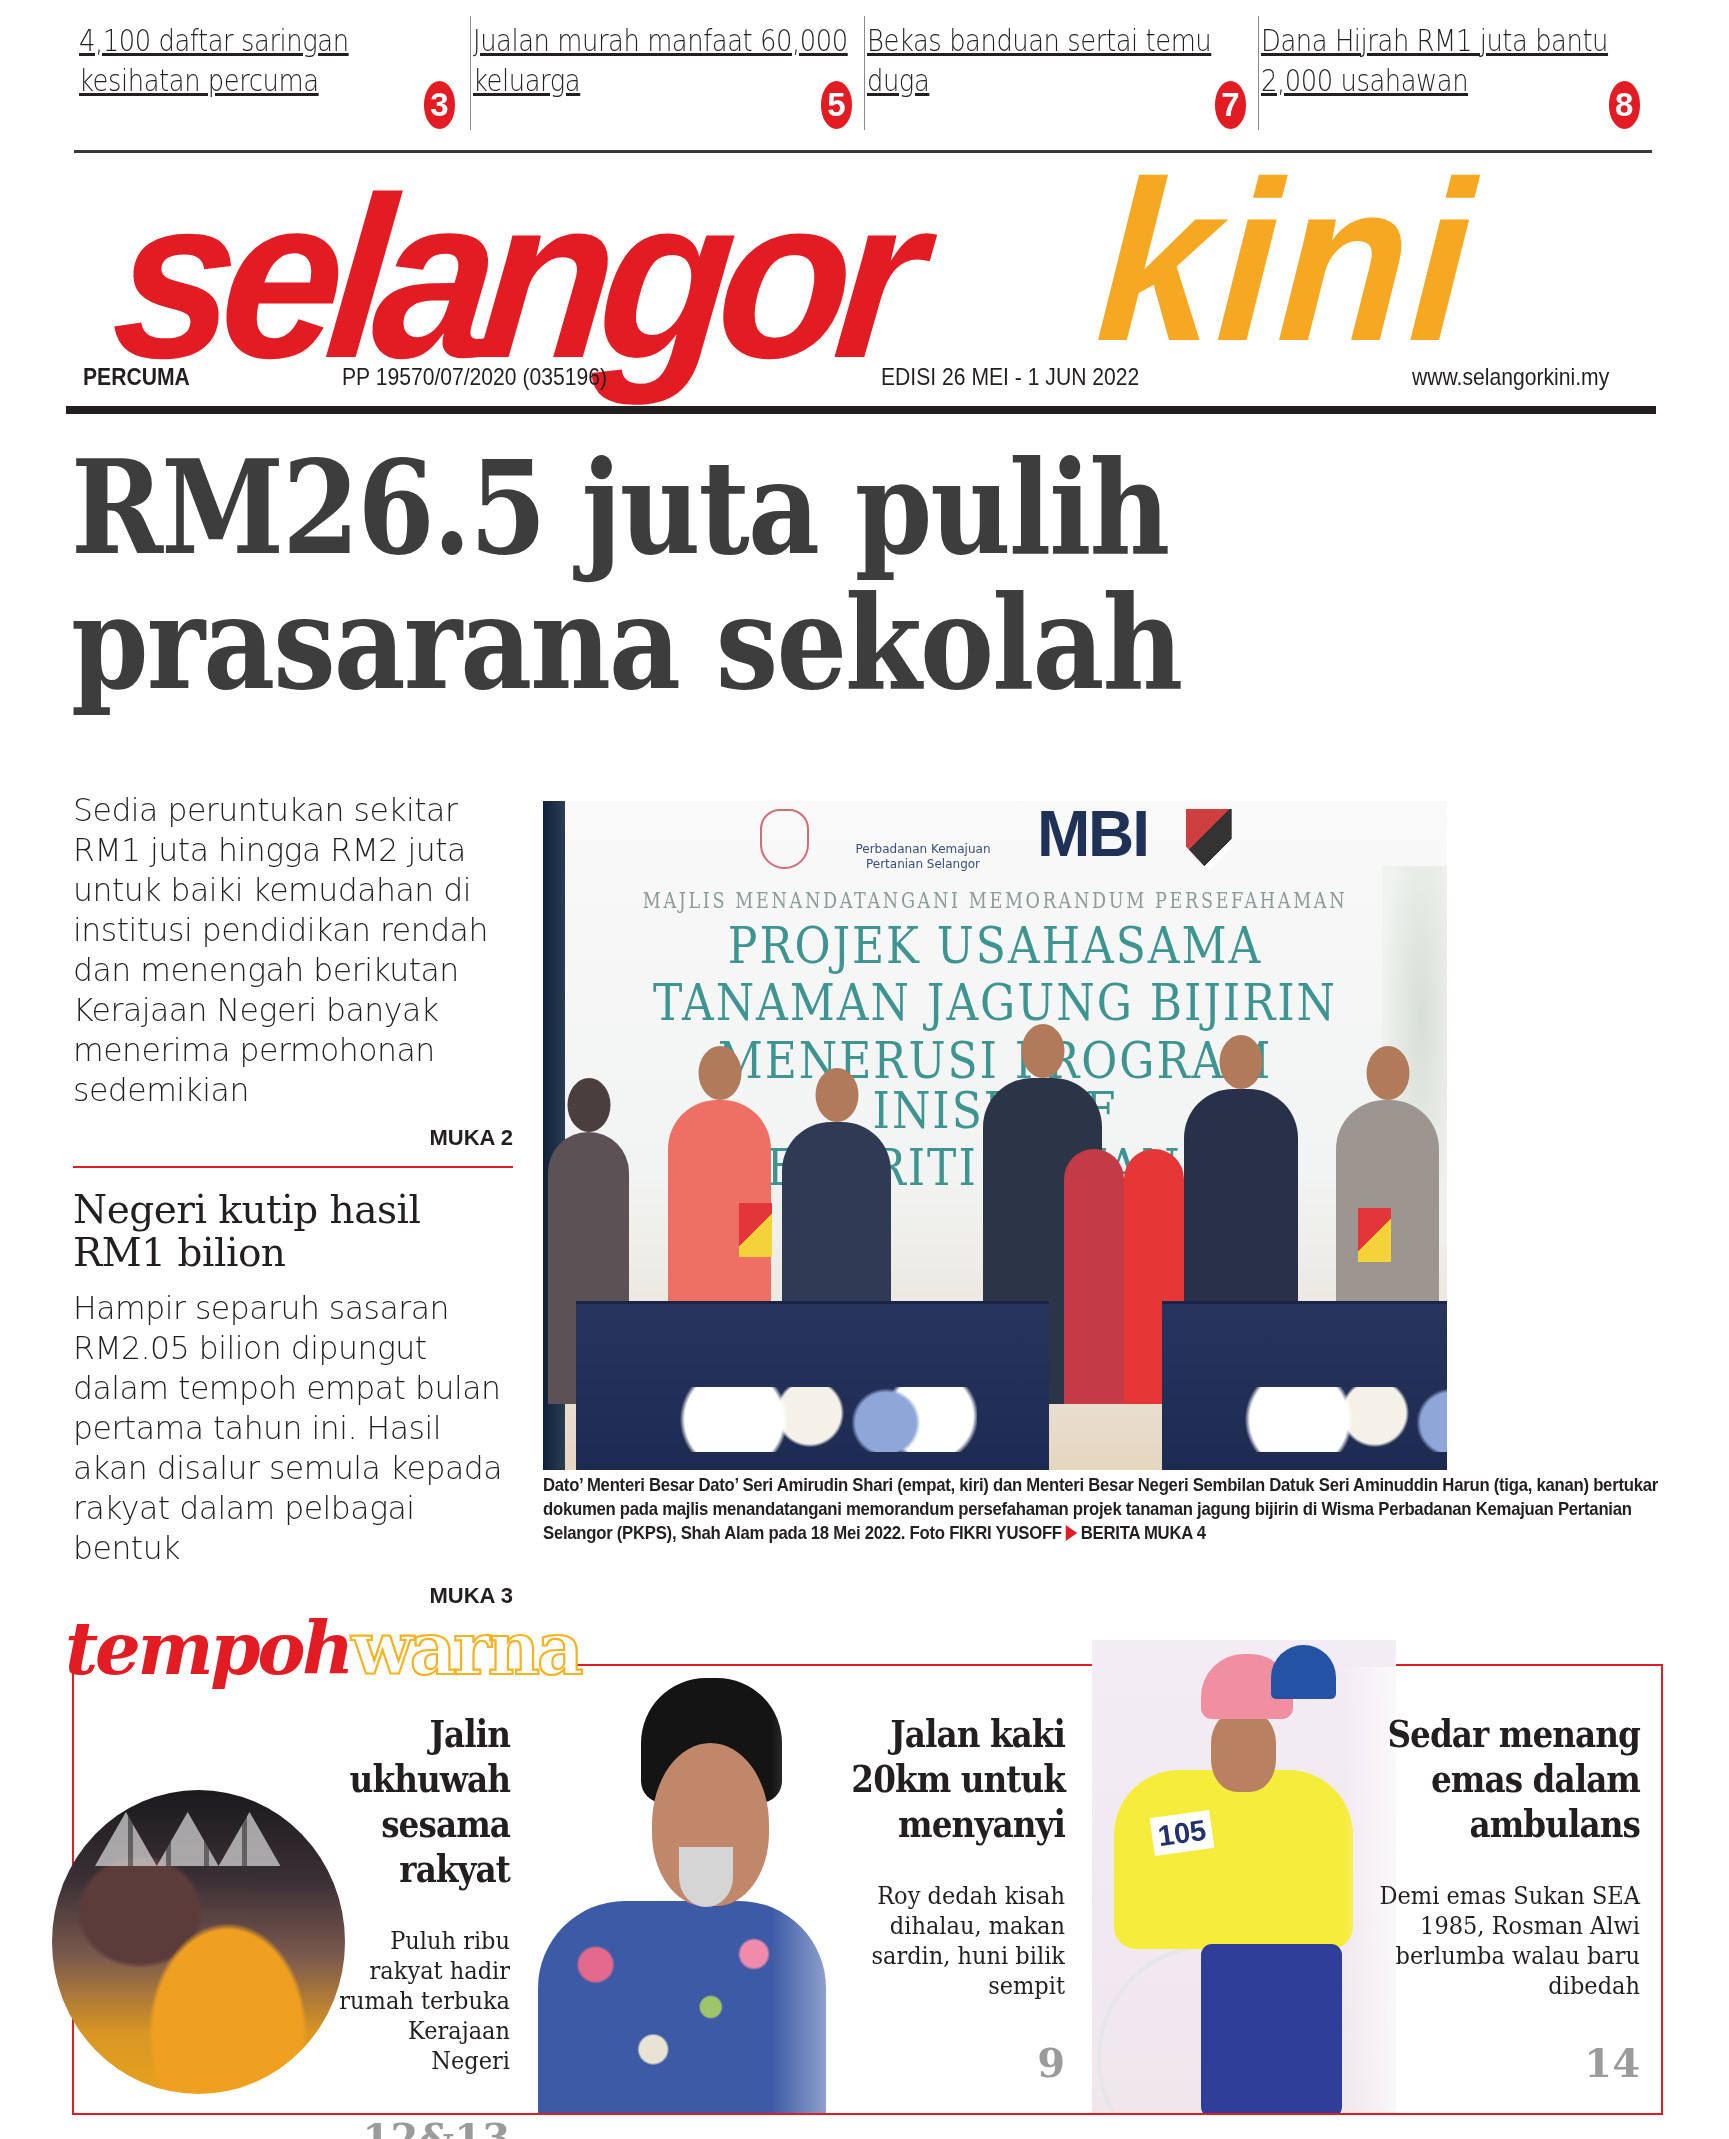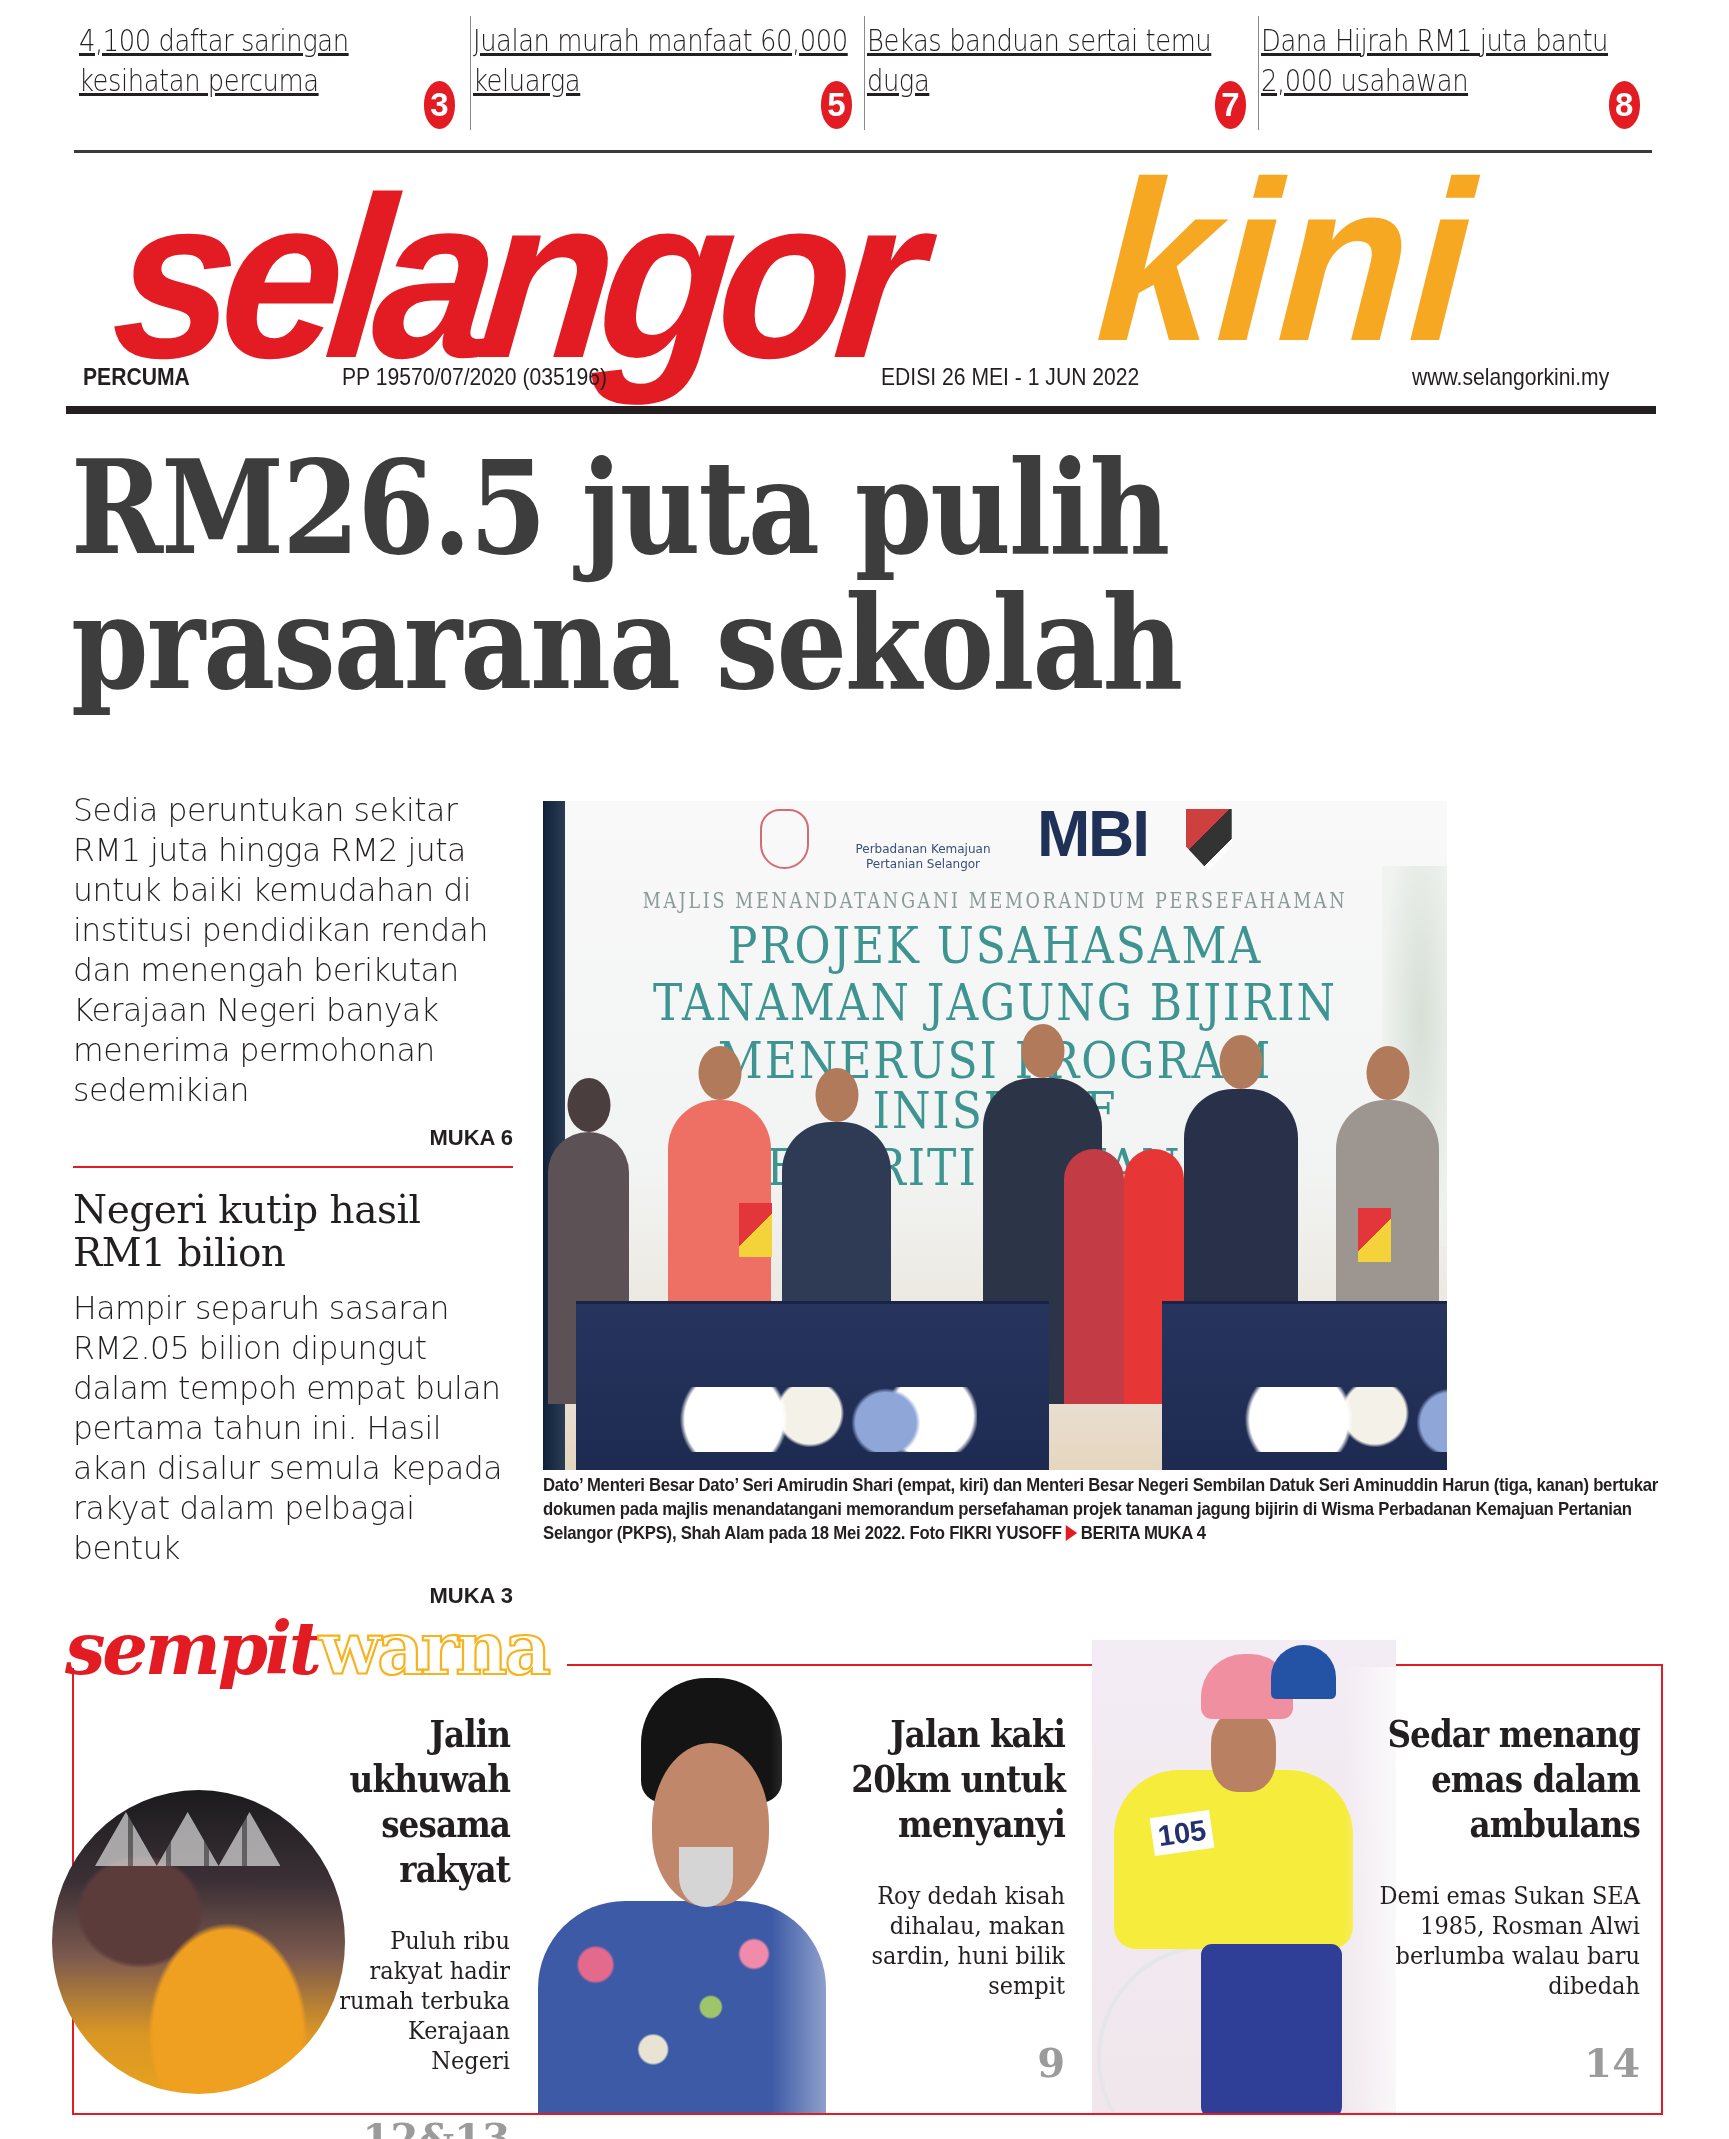--- a/index.html
+++ b/index.html
@@ -128,21 +128,21 @@
 </div>
 <div class="main-rule"></div>
 
 <h1 class="headline" style="margin:0;">
   <div>RM26.5 juta pulih</div>
   <div>prasarana sekolah</div>
 </h1>
 
 <div class="leftcol">
   <div class="lead-text">Sedia peruntukan sekitar RM1 juta hingga RM2 juta untuk baiki kemudahan di institusi pendidikan rendah dan menengah berikutan Kerajaan Negeri banyak menerima permohonan sedemikian</div>
-  <div class="muka">MUKA 6</div>
+  <div class="muka">MUKA 2</div>
   <div class="red-rule"></div>
   <div class="story2-title">Negeri kutip hasil RM1 bilion</div>
   <div class="lead-text story2-text">Hampir separuh sasaran RM2.05 bilion dipungut dalam tempoh empat bulan pertama tahun ini. Hasil akan disalur semula kepada rakyat dalam pelbagai bentuk</div>
   <div class="muka">MUKA 3</div>
 </div>
 
 <div class="photo">
   <div class="left-bar"></div>
   <div class="right-plant"></div>
   <div class="logos">
@@ -194,21 +194,21 @@
   </div>
 </div>
 
 <div class="caption">
   <span>Dato’ Menteri Besar Dato’ Seri Amirudin Shari (empat, kiri) dan Menteri Besar Negeri Sembilan Datuk Seri Aminuddin Harun (tiga, kanan) bertukar dokumen pada majlis menandatangani memorandum persefahaman projek tanaman jagung bijirin di Wisma Perbadanan Kemajuan Pertanian Selangor (PKPS), Shah Alam pada 18 Mei 2022. Foto FIKRI YUSOFF</span><span class="arrow"></span><span>BERITA MUKA 4</span>
 </div>
 
 <div class="panca-box"></div>
 <div class="panca-box-mask"></div>
 <div class="panca-logo">
-  <span class="p1">sempit</span><span class="p2">warna</span>
+  <span class="p1">tempoh</span><span class="p2">warna</span>
 </div>
 
 <div class="circle-photo">
   <div class="tent"></div>
 </div>
 
 <div class="roy-photo"></div>
 <div class="roy-shirt"></div>
 <div class="roy-hair"></div>
 <div class="roy-face"></div>

